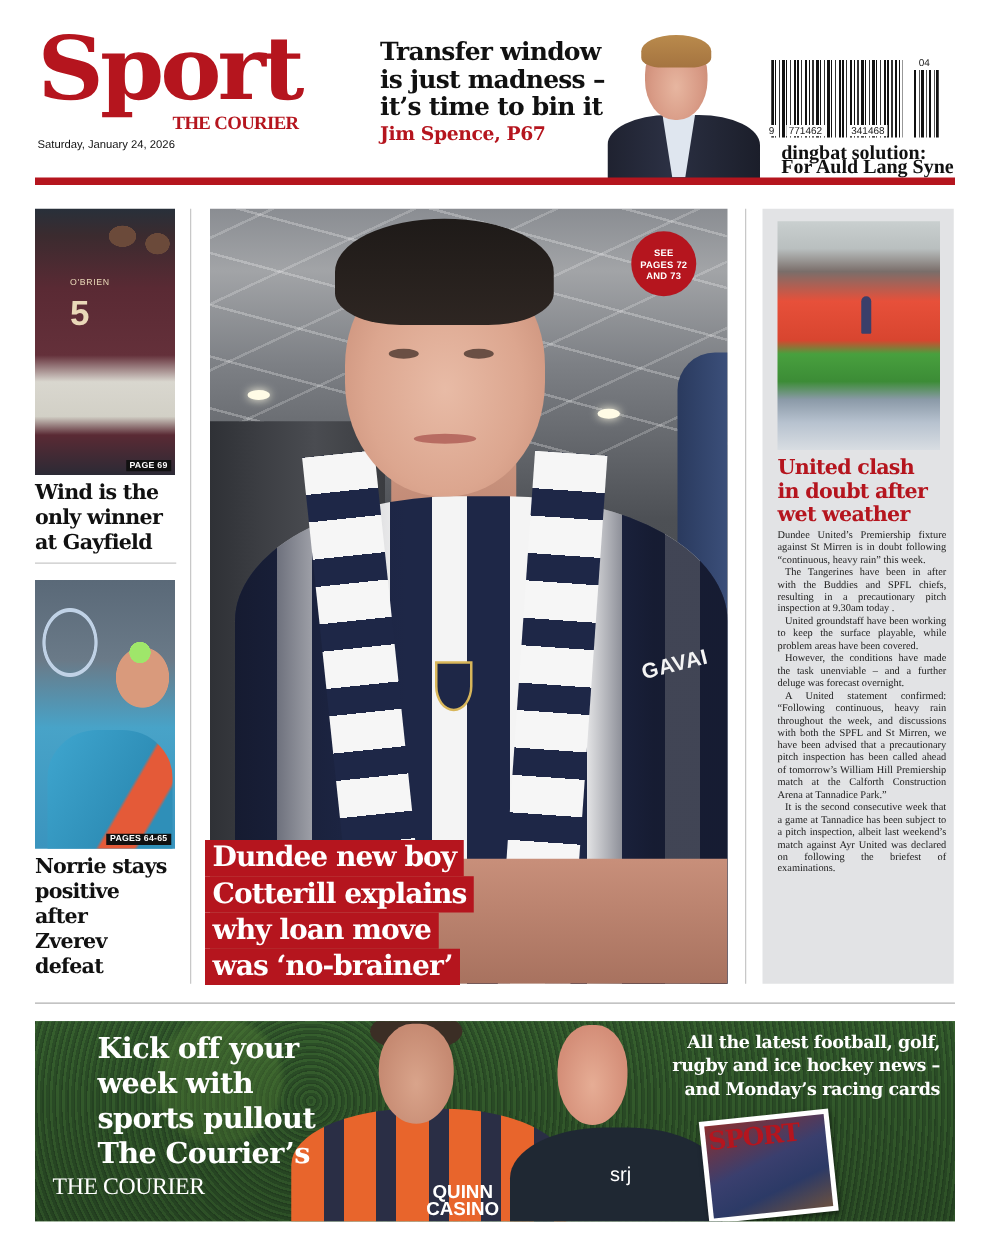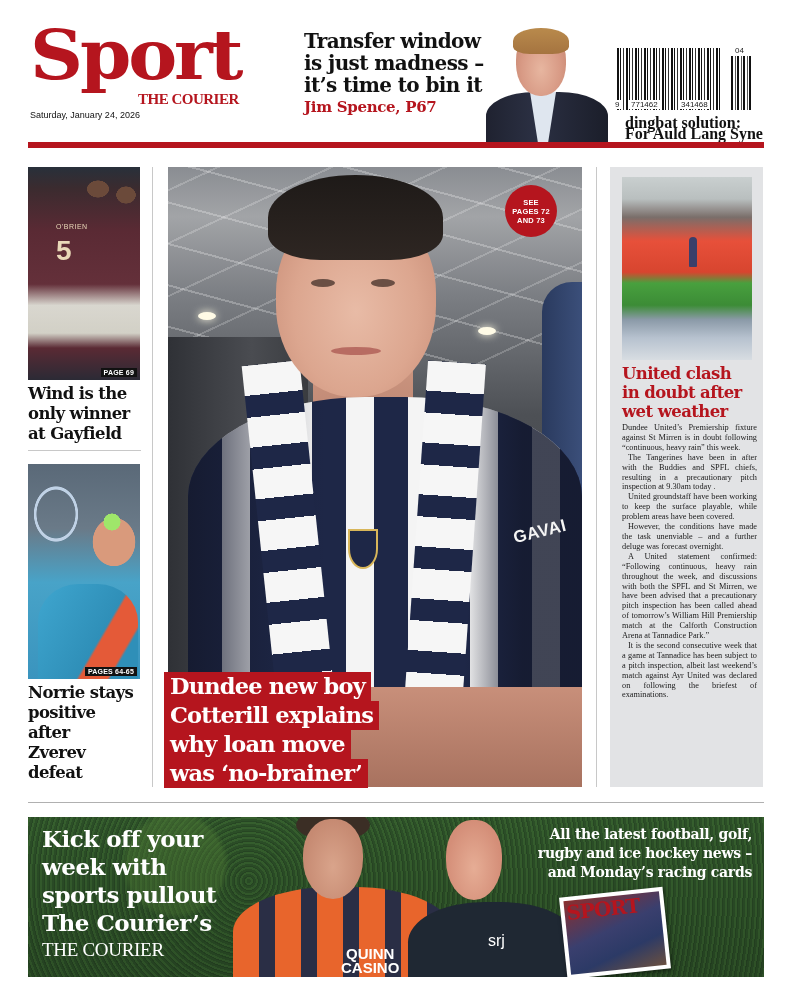--- a/index.html
+++ b/index.html
@@ -114,21 +114,21 @@
   .bottom-rule { position: absolute; left: 28px; top: 802px; width: 736px; height: 1px; background: #b0b0b0; }
 
   
   .banner { position: absolute; left: 28px; top: 817px; width: 736px; height: 160px; overflow: hidden;
     background:
       radial-gradient(circle at 20% 30%, rgba(90,140,60,0.4) 0 8%, transparent 9%),
       repeating-radial-gradient(circle at 30% 40%, #31582c 0 2px, #3c6a33 2px 4px, #2c4f28 4px 5px),
       #35602f; }
   .banner-grass { position: absolute; inset: 0; background: linear-gradient(180deg, rgba(0,0,0,0.1), rgba(0,0,0,0.25)); }
   .banner-left { position: absolute; left: 14px; top: 8px; width: 215px; }
-  .banner-headline { font-family: "DejaVu Serif", serif; font-weight: 700; font-size: 23px; line-height: 28px; color: #fff; letter-spacing: -0.5px; }
+  .banner-headline { font-family: "DejaVu Serif", serif; font-weight: 700; font-size: 23px; line-height: 28px; color: #fff; letter-spacing: -0.5px; padding-left: 36px; }
   .banner-brand { font-family: "Liberation Serif", serif; font-size: 19px; color: #fff; margin-top: 2px; letter-spacing: -0.3px; }
   .banner-right { position: absolute; right: 12px; top: 8px; width: 275px; text-align: right; font-family: "DejaVu Serif", serif;
     font-weight: 700; font-size: 14px; line-height: 19px; color: #fff; letter-spacing: -0.3px; }
 
   .player1-body { position: absolute; left: 205px; top: 70px; width: 220px; height: 100px; border-radius: 45% 45% 0 0;
     background: repeating-linear-gradient(90deg, #e8652c 0 26px, #2a2e45 26px 42px); }
   .player1-head { position: absolute; left: 275px; top: 2px; width: 60px; height: 80px; border-radius: 45% 45% 50% 50%;
     background: radial-gradient(ellipse at 50% 60%, #d9a48b 0%, #c68a72 70%); }
   .player1-hair { position: absolute; left: 268px; top: -8px; width: 74px; height: 32px; border-radius: 50%; background: #3b2e25; }
   .sponsor2 { position: absolute; left: 265px; top: 130px; font-family: "Liberation Sans", sans-serif; font-weight: 700; font-size: 15px;

